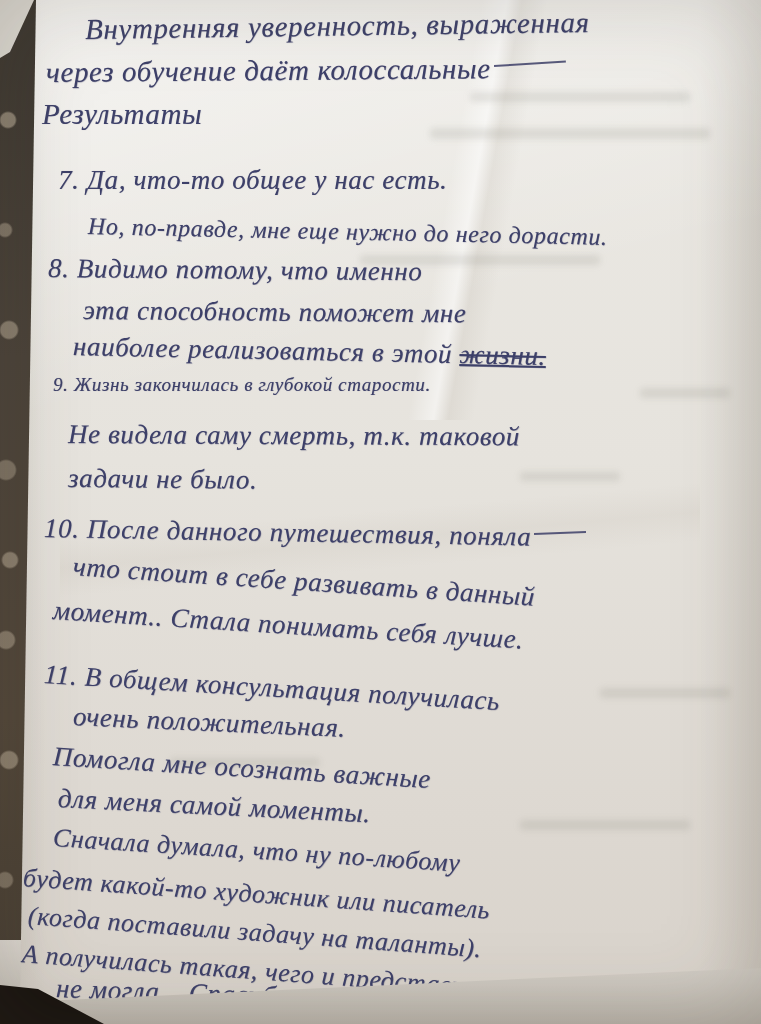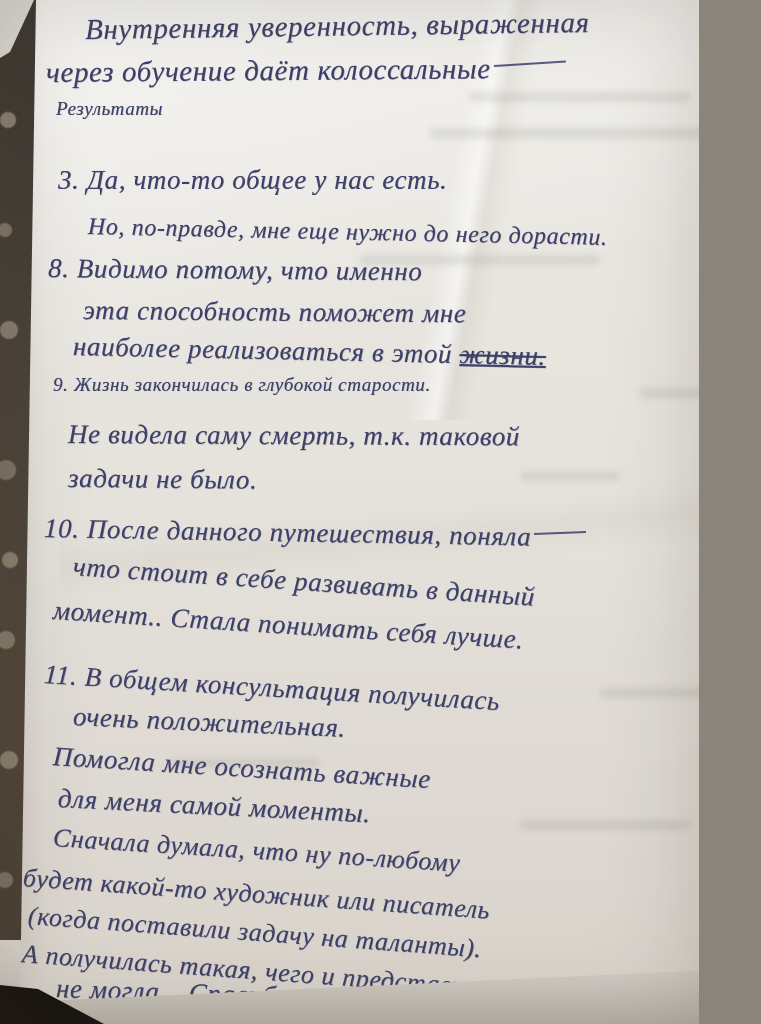--- a/index.html
+++ b/index.html
@@ -6,21 +6,21 @@
     --ink:#3d4069;
     --paper:#e6e3dd;
   }
   html,body{margin:0;padding:0;}
   body{
     width:761px;height:1024px;overflow:hidden;
     background:#8a847b;
     font-family:"Liberation Serif", serif;
   }
   .photo{
-    position:relative;width:699px;height:1024px;overflow:hidden;
+    position:relative;width:761px;height:1024px;overflow:hidden;
     background:#a3a3a3;
   }
   
   .spine{
     position:absolute;left:0;top:0;width:52px;height:1024px;
     background:
       radial-gradient(circle at 8px 120px, rgba(196,182,160,.55) 0 7px, transparent 9px),
       radial-gradient(circle at 5px 230px, rgba(196,182,160,.45) 0 6px, transparent 8px),
       radial-gradient(circle at 9px 330px, rgba(196,182,160,.5) 0 8px, transparent 10px),
       radial-gradient(circle at 6px 470px, rgba(196,182,160,.4) 0 9px, transparent 11px),
@@ -101,23 +101,23 @@
     <div class="smudge" style="left:430px;top:128px;width:280px;height:11px;"></div>
     <div class="smudge" style="left:360px;top:255px;width:240px;height:10px;"></div>
     <div class="smudge" style="left:640px;top:388px;width:90px;height:10px;"></div>
     <div class="smudge" style="left:520px;top:472px;width:100px;height:9px;"></div>
     <div class="smudge" style="left:600px;top:688px;width:130px;height:10px;"></div>
     <div class="smudge" style="left:170px;top:758px;width:150px;height:9px;"></div>
     <div class="smudge" style="left:520px;top:820px;width:170px;height:10px;"></div>
 
     <div class="line" style="left:85px;top:14px;font-size:29px;transform:rotate(-0.8deg);">Внутренняя уверенность, выраженная</div>
     <div class="line" style="left:46px;top:57px;font-size:29px;transform:rotate(-0.5deg);"><span>через обучение даёт колоссальные</span><span class="tail" style="width:72px;"></span></div>
-    <div class="line" style="left:56px;top:99px;font-size:19px;">Результаты</div>
+    <div class="line" style="left:42px;top:99px;font-size:29px;">Результаты</div>
 
-    <div class="line" style="left:58px;top:166px;">3. Да, что-то общее у нас есть.</div>
+    <div class="line" style="left:58px;top:166px;">7. Да, что-то общее у нас есть.</div>
     <div class="line" style="left:88px;top:213px;font-size:24px;transform:rotate(1.2deg);">Но, по-правде, мне еще нужно до него дорасти.</div>
 
     <div class="line" style="left:48px;top:254px;transform:rotate(0.5deg);">8. Видимо потому, что именно</div>
     <div class="line" style="left:83px;top:296px;transform:rotate(0.5deg);">эта способность поможет мне</div>
     <div class="line" style="left:73px;top:332px;transform:rotate(1.2deg);"><span>наиболее реализоваться в этой </span><span class="struck">жизни.</span></div>
 
     <div class="line" style="left:53px;top:375px;font-size:19px;">9. Жизнь закончилась в глубокой старости.</div>
     <div class="line" style="left:68px;top:420px;transform:rotate(0.3deg);">Не видела саму смерть, т.к. таковой</div>
     <div class="line" style="left:68px;top:464px;transform:rotate(0.5deg);">задачи не было.</div>
 

